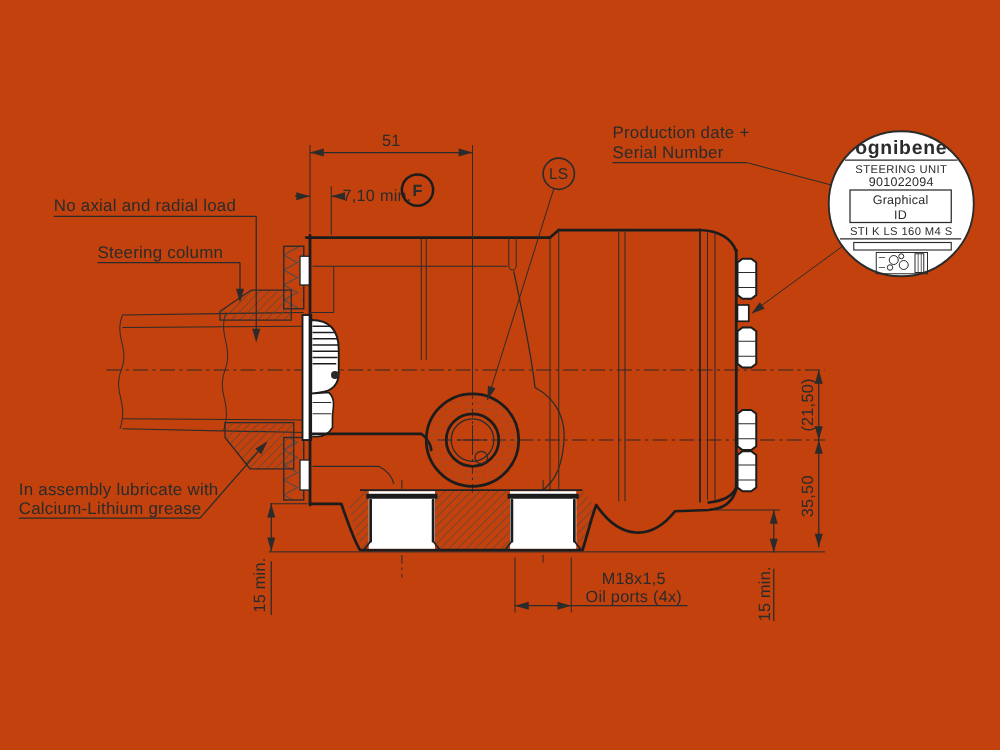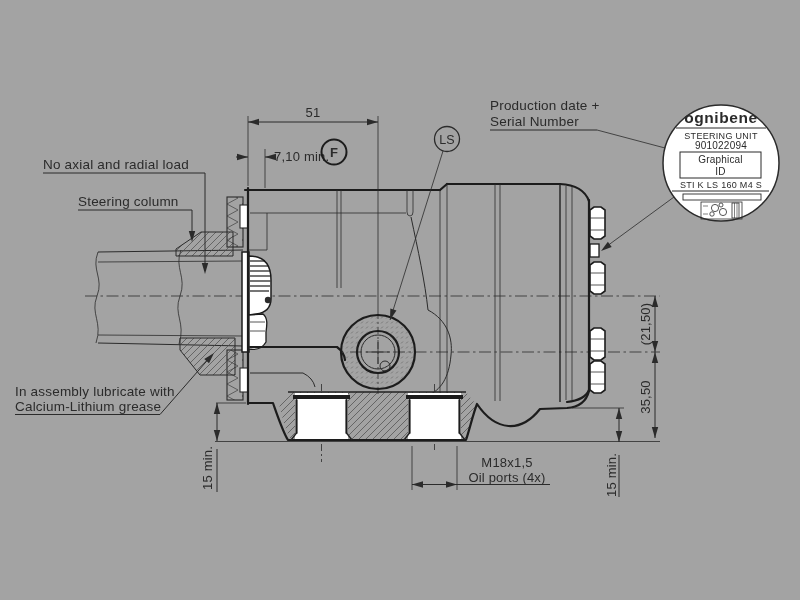--- a/index.html
+++ b/index.html
@@ -1,16 +1,16 @@
 <!DOCTYPE html>
 <html><head>
 <meta charset="utf-8">
 <style>
   html,body{margin:0;padding:0;background:#ffffff;}
-  .canvas{position:relative;width:800px;height:600px;background:#a3a3a3;overflow:hidden;}
+  .canvas{position:relative;width:800px;height:600px;background:#c2410c;overflow:hidden;}
   svg{display:block;}
   svg text{font-family:"Liberation Sans", sans-serif; fill:#2b2b2b; letter-spacing:0.2px;}
   .lbl{font-size:13.5px;}
   .dim{font-size:13px;}
   .balloon{font-size:12.5px;}
   .balloon-b{font-size:13px;font-weight:bold;}
   .np-brand{font-size:15.5px;font-weight:bold;letter-spacing:0.6px;}
   .np-s{font-size:9px;letter-spacing:0.3px;}
   .np-m{font-size:10px;}
   .bold{stroke:#1c1c1c;stroke-width:2.2;fill:none;stroke-linejoin:round;stroke-linecap:round;}

